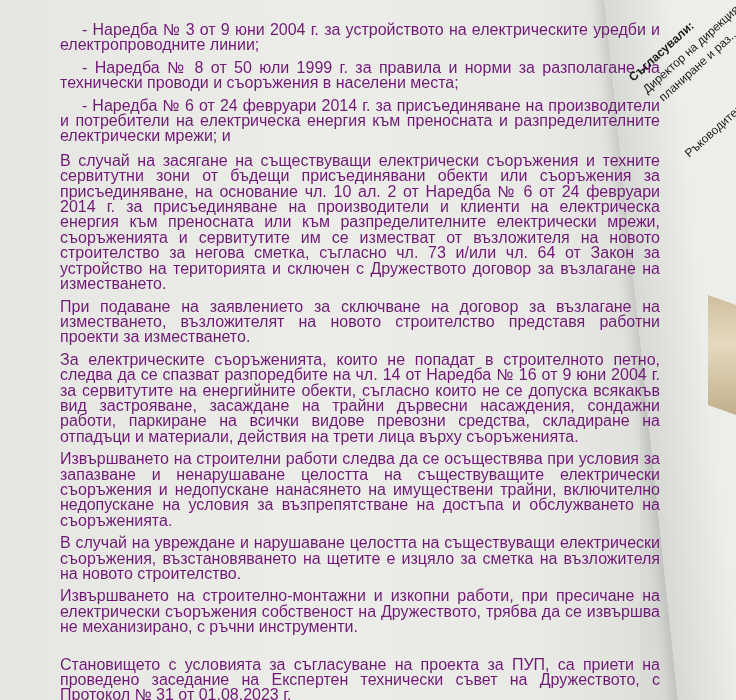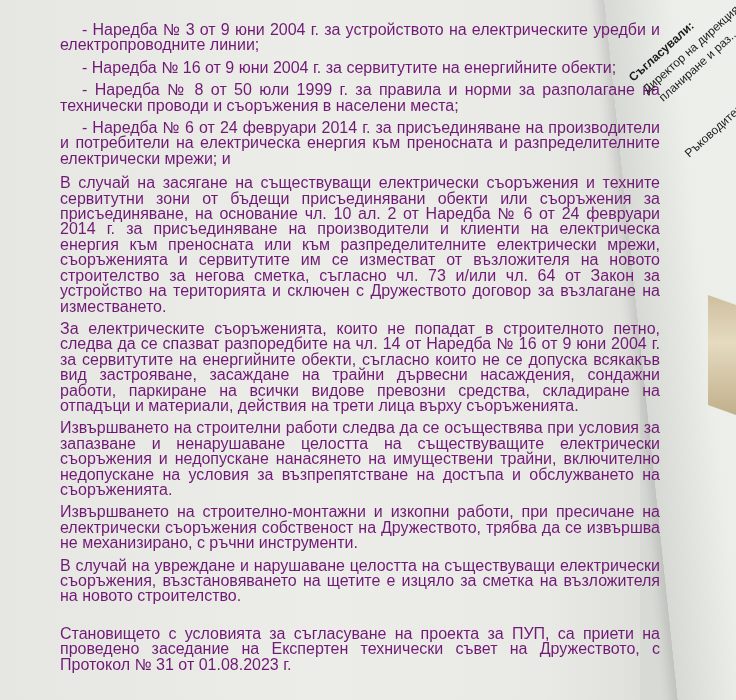--- a/index.html
+++ b/index.html
@@ -46,30 +46,30 @@
 </head>
 <body>
 
 <div class="page"></div>
 <div class="page-right"></div>
 <div class="gold-strip"></div>
 
 <div class="content">
   <div class="reg-list">
     <p class="reg-item">- Наредба № 3 от 9 юни 2004 г. за устройството на електрическите уредби и електропроводните линии;</p>
-    <p class="reg-item">- Наредба № 16 от 9 юни 2004 г. за сервитутите на енергийните обекти;</p>
     <p class="reg-item">- Наредба № 8 от 50 юли 1999 г. за правила и норми за разполагане на технически проводи и съоръжения в населени места;</p>
     <p class="reg-item">- Наредба № 6 от 24 февруари 2014 г. за присъединяване на производители и потребители на електрическа енергия към преносната и разпределителните електрически мрежи; и</p>
   </div>
 
   <p>В случай на засягане на съществуващи електрически съоръжения и техните сервитутни зони от бъдещи присъединявани обекти или съоръжения за присъединяване, на основание чл. 10 ал. 2 от Наредба № 6 от 24 февруари 2014 г. за присъединяване на производители и клиенти на електрическа енергия към преносната или към разпределителните електрически мрежи, съоръженията и сервитутите им се изместват от възложителя на новото строителство за негова сметка, съгласно чл. 73 и/или чл. 64 от Закон за устройство на територията и сключен с Дружеството договор за възлагане на изместването.</p>
+  <p>При подаване на заявлението за сключване на договор за възлагане на изместването, възложителят на новото строителство представя работни проекти за изместването.</p>
   <p>За електрическите съоръженията, които не попадат в строителното петно, следва да се спазват разпоредбите на чл. 14 от Наредба № 16 от 9 юни 2004 г. за сервитутите на енергийните обекти, съгласно които не се допуска всякакъв вид застрояване, засаждане на трайни дървесни насаждения, сондажни работи, паркиране на всички видове превозни средства, складиране на отпадъци и материали, действия на трети лица върху съоръженията.</p>
   <p>Извършването на строителни работи следва да се осъществява при условия за запазване и ненарушаване целостта на съществуващите електрически съоръжения и недопускане нанасянето на имуществени трайни, включително недопускане на условия за възпрепятстване на достъпа и обслужването на съоръженията.</p>
+  <p>В случай на увреждане и нарушаване целостта на съществуващи електрически съоръжения, възстановяването на щетите е изцяло за сметка на възложителя на новото строителство.</p>
   <p>Извършването на строително-монтажни и изкопни работи, при пресичане на електрически съоръжения собственост на Дружеството, трябва да се извършва не механизирано, с ръчни инструменти.</p>
-  <p>В случай на увреждане и нарушаване целостта на съществуващи електрически съоръжения, възстановяването на щетите е изцяло за сметка на възложителя на новото строителство.</p>
 
   <p class="final">Становището с условията за съгласуване на проекта за ПУП, са приети на проведено заседание на Експертен технически съвет на Дружеството, с Протокол № 31 от 01.08.2023 г.</p>
 </div>
 
 <div class="side-notes">
   <span class="note note-1">Съгласували:</span>
   <span class="note note-2">Директор на дирекция</span>
   <span class="note note-3">планиране и раз...</span>
   <span class="note note-4">Ръководител</span>
 </div>

